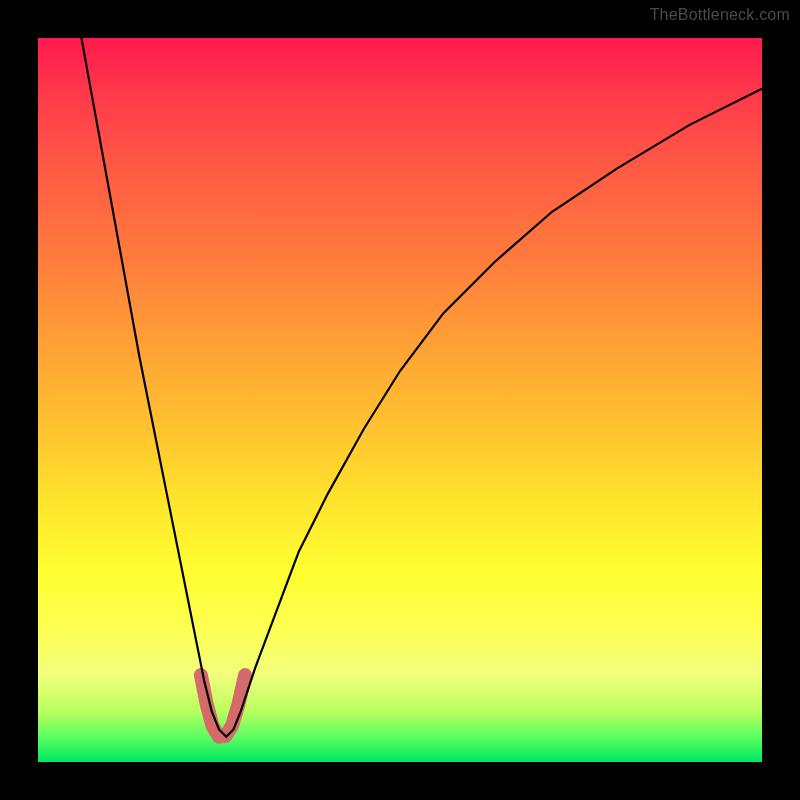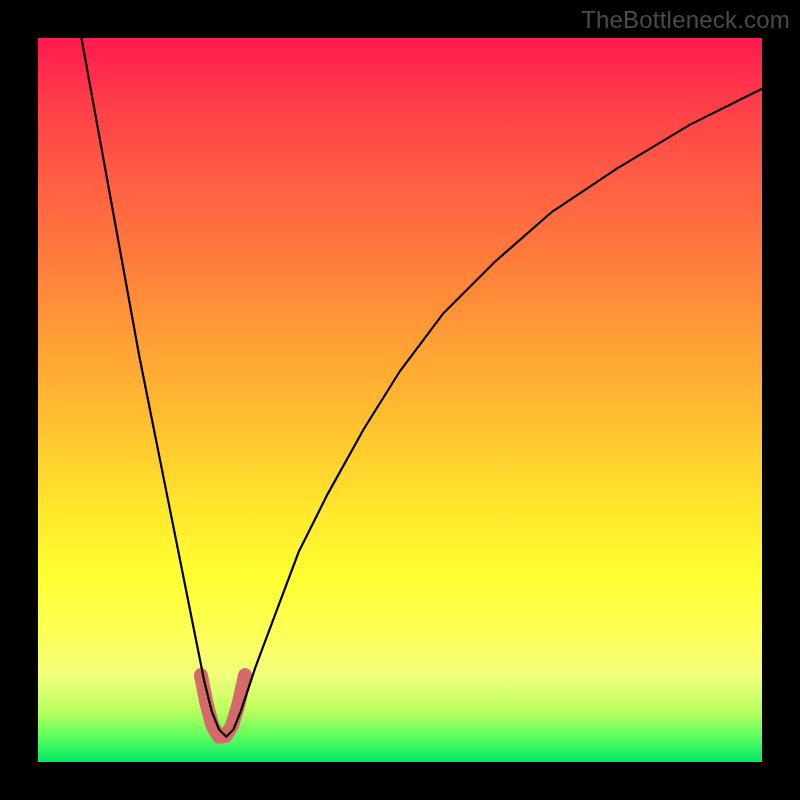--- a/index.html
+++ b/index.html
@@ -41,21 +41,21 @@
       #b9ff5e 93%,
       #5cff60 96.5%,
       #00e765 100%
     );
   }
   .watermark {
     position: absolute;
     top: 6px;
     right: 10px;
     color: #4b4b4b;
-    font-size: 24px;
+    font-size: 16px;
     letter-spacing: 0.2px;
     font-weight: 400;
   }
   svg.curves {
     position: absolute;
     left: 0;
     top: 0;
     width: 724px;
     height: 724px;
   }

